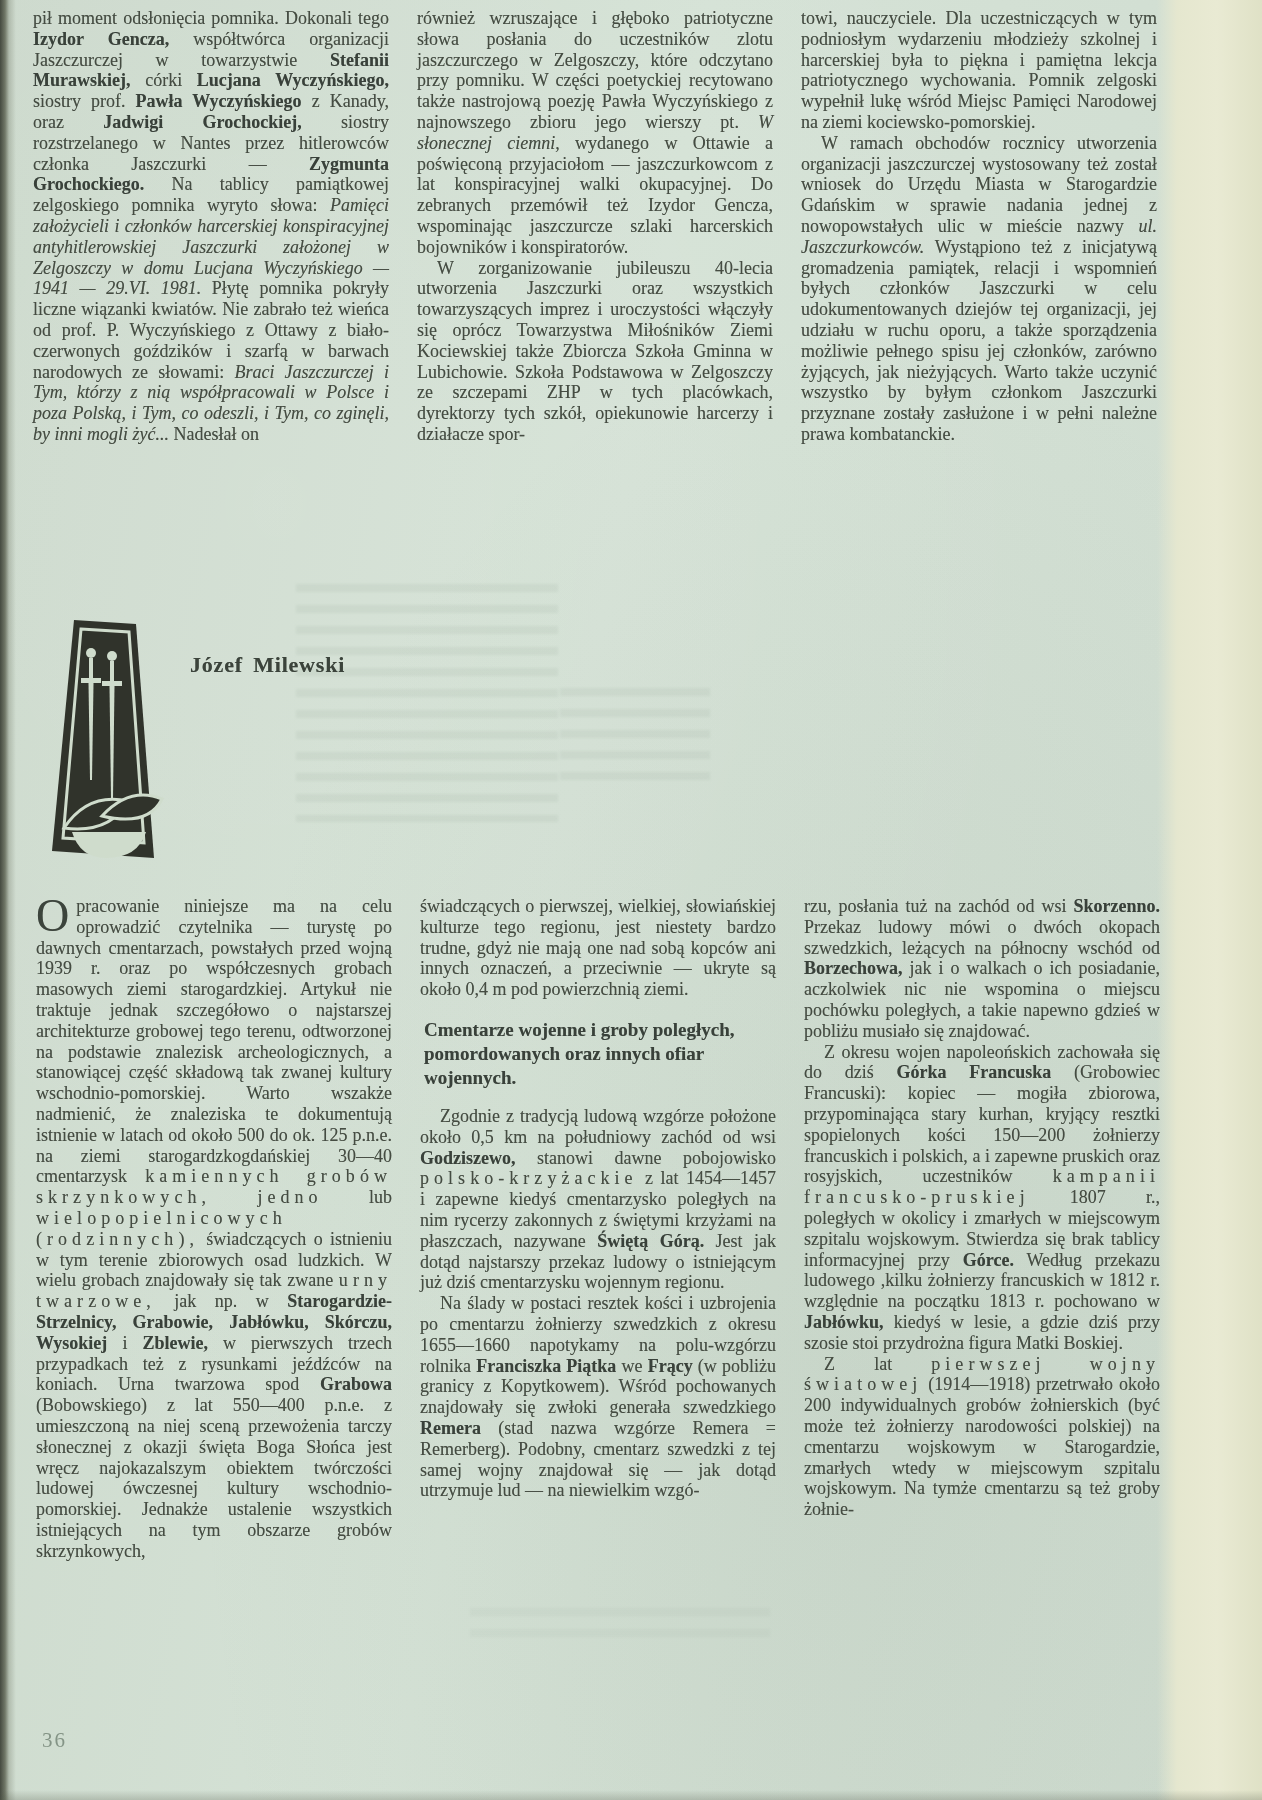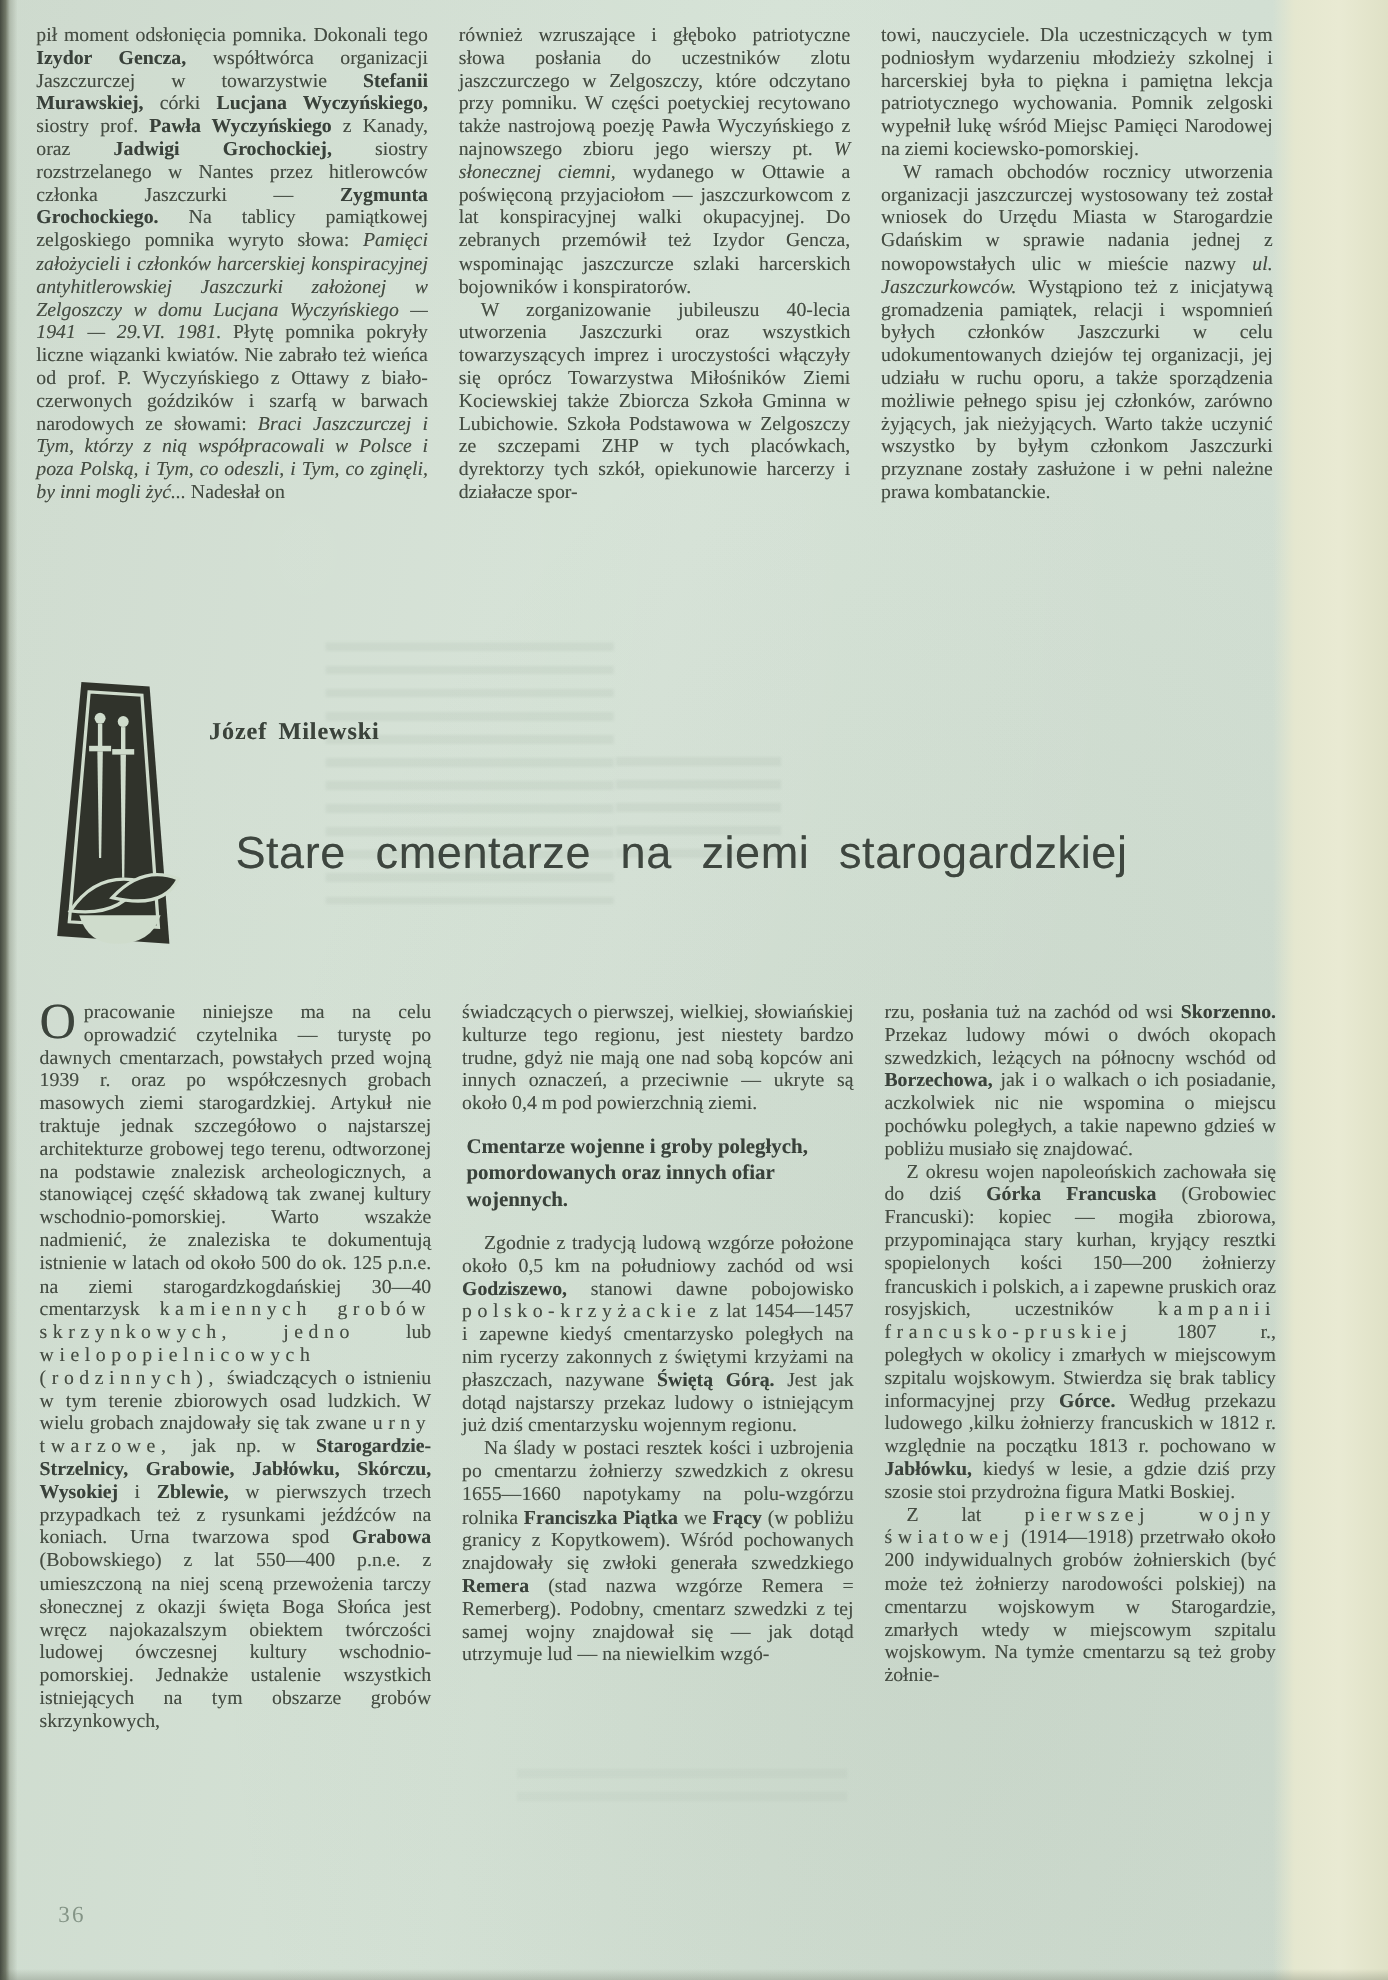--- a/index.html
+++ b/index.html
@@ -14,41 +14,41 @@
   .edge-left{position:absolute;left:0;top:0;width:16px;height:100%;
     background:linear-gradient(90deg,#454a40 0,#707767 5px,rgba(120,128,110,0.35) 9px,rgba(120,128,110,0) 16px);}
   .margin-right{position:absolute;left:1157px;top:0;width:105px;height:100%;
     background:linear-gradient(90deg,rgba(230,232,208,0) 0,#e5e7cf 20px,#e9ead3 60px,#dfe1c6 100%);}
   .edge-bottom{position:absolute;left:0;bottom:0;width:100%;height:10px;
     background:linear-gradient(0deg,rgba(80,88,72,0.25),rgba(80,88,72,0));}
 
   .ghost{position:absolute;filter:blur(1.6px);opacity:.55;
     background:repeating-linear-gradient(180deg, rgba(95,115,98,0.14) 0 8px, rgba(95,115,98,0) 8px 21px);}
 
-  .cols{position:absolute;display:flex;gap:28px;margin-top:13px;}
+  .cols{position:absolute;display:flex;gap:28px;}
   .col{width:356px;font-size:18px;line-height:20.8px;text-align:justify;
     text-shadow:0 0 0.5px rgba(70,80,70,0.45);}
   .para{margin:0;}
   .para.indent{text-indent:20px;}
   .b{font-weight:700;color:#39413a;}
   .i{font-style:italic;}
   .sp{letter-spacing:.28em;}
   .dropcap{float:left;font-size:46px;line-height:36px;padding:2px 7px 0 0;color:#3c443c;}
   h3.subhead{margin:18px 4px 16px 4px;text-align:left;font-size:19px;line-height:24px;
     font-weight:700;color:#39413a;text-indent:0;}
 
   .emblem{position:absolute;left:50px;top:620px;width:117px;height:240px;}
   .author{position:absolute;left:190px;top:652px;font-size:22px;font-weight:700;
     letter-spacing:.8px;word-spacing:4px;color:#3b433b;text-shadow:0 0 0.5px rgba(60,70,60,0.5);}
   .title{position:absolute;left:214px;top:752px;margin:0;white-space:nowrap;
     font-family:"Liberation Sans", sans-serif;font-weight:400;font-size:41px;
     letter-spacing:.5px;word-spacing:15px;color:#3e463f;text-shadow:0 0 0.6px rgba(60,70,60,0.5);}
 
   .page-number{position:absolute;left:42px;top:1728px;font-size:21px;letter-spacing:2px;
-    color:rgba(70,88,72,0.55);filter:blur(.4px);margin-left:11px;}
+    color:rgba(70,88,72,0.55);filter:blur(.4px);}
   .watermark{position:absolute;left:902px;top:1726px;font-family:"Liberation Sans",sans-serif;
     font-size:46px;font-weight:400;letter-spacing:4px;color:rgba(250,248,234,0.95);
     text-shadow:0 0 1px rgba(255,255,250,0.5);}
 </style>
 </head>
 <body>
 
 <div class="page">
 
   <div class="margin-right"></div>
@@ -89,21 +89,20 @@
         <rect x="52" y="61" width="20" height="5"></rect>
         <polygon points="59.5,66 64.5,66 63,178 61,178"></polygon>
       </g>
       <path d="M22,212 L96,212 Q88,238 56,238 Q30,238 22,212 Z" fill="#cfdccc"></path>
       <path d="M14,208 Q38,172 78,181 Q60,214 14,208 Z" fill="#30332b" stroke="#cfdccc" stroke-width="3"></path>
       <path d="M52,196 Q80,166 112,179 Q98,207 52,196 Z" fill="#30332b" stroke="#cfdccc" stroke-width="3"></path>
     </svg>
   </div>
 
   <div class="author">Józef Milewski</div>
-  <h1 class="title">Stare cmentarze na ziemi starogardzkiej</h1>
 
   <section class="cols" style="left:36px;top:896px;width:1124px;">
     <div class="col">
         <p class="para"><span class="dropcap">O</span><span>pracowanie niniejsze ma na celu oprowadzić czytelnika — turystę po dawnych cmentarzach, powstałych przed wojną 1939 r. oraz po współczesnych grobach masowych ziemi starogardzkiej. Artykuł nie traktuje jednak szczegółowo o najstarszej architekturze grobowej tego terenu, odtworzonej na podstawie znalezisk archeologicznych, a stanowiącej część składową tak zwanej kultury wschodnio-pomorskiej. Warto wszakże nadmienić, że znaleziska te dokumentują istnienie w latach od około 500 do ok. 125 p.n.e. na ziemi starogardzkogdańskiej 30—40 cmentarzysk </span><span class="sp">kamiennych grobów skrzynkowych,</span><span> </span><span class="sp">jedno</span><span> lub </span><span class="sp">wielopopielnicowych</span><span> </span><span class="sp">(rodzinnych),</span><span> świadczących o istnieniu w tym terenie zbiorowych osad ludzkich. W wielu grobach znajdowały się tak zwane </span><span class="sp">urny twarzowe,</span><span> jak np. w </span><span class="b">Starogardzie-Strzelnicy, Grabowie, Jabłówku, Skórczu, Wysokiej</span><span> i </span><span class="b">Zblewie,</span><span> w pierwszych trzech przypadkach też z rysunkami jeźdźców na koniach. Urna twarzowa spod </span><span class="b">Grabowa</span><span> (Bobowskiego) z lat 550—400 p.n.e. z umieszczoną na niej sceną przewożenia tarczy słonecznej z okazji święta Boga Słońca jest wręcz najokazalszym obiektem twórczości ludowej ówczesnej kultury wschodnio-pomorskiej. Jednakże ustalenie wszystkich istniejących na tym obszarze grobów skrzynkowych,</span></p>
       </div>
     <div class="col">
         <p class="para"><span>świadczących o pierwszej, wielkiej, słowiańskiej kulturze tego regionu, jest niestety bardzo trudne, gdyż nie mają one nad sobą kopców ani innych oznaczeń, a przeciwnie — ukryte są około 0,4 m pod powierzchnią ziemi.</span></p>
         <h3 class="subhead"><span>Cmentarze wojenne i groby poległych, pomordowanych oraz innych ofiar wojennych.</span></h3>
         <p class="para indent"><span>Zgodnie z tradycją ludową wzgórze położone około 0,5 km na południowy zachód od wsi </span><span class="b">Godziszewo,</span><span> stanowi dawne pobojowisko </span><span class="sp">polsko-krzyżackie</span><span> z lat 1454—1457 i zapewne kiedyś cmentarzysko poległych na nim rycerzy zakonnych z świętymi krzyżami na płaszczach, nazywane </span><span class="b">Świętą Górą.</span><span> Jest jak dotąd najstarszy przekaz ludowy o istniejącym już dziś cmentarzysku wojennym regionu.</span></p>
         <p class="para indent"><span>Na ślady w postaci resztek kości i uzbrojenia po cmentarzu żołnierzy szwedzkich z okresu 1655—1660 napotykamy na polu-wzgórzu rolnika </span><span class="b">Franciszka Piątka</span><span> we </span><span class="b">Frący</span><span> (w pobliżu granicy z Kopytkowem). Wśród pochowanych znajdowały się zwłoki generała szwedzkiego </span><span class="b">Remera</span><span> (stad nazwa wzgórze Remera = Remerberg). Podobny, cmentarz szwedzki z tej samej wojny znajdował się — jak dotąd utrzymuje lud — na niewielkim wzgó-</span></p>

